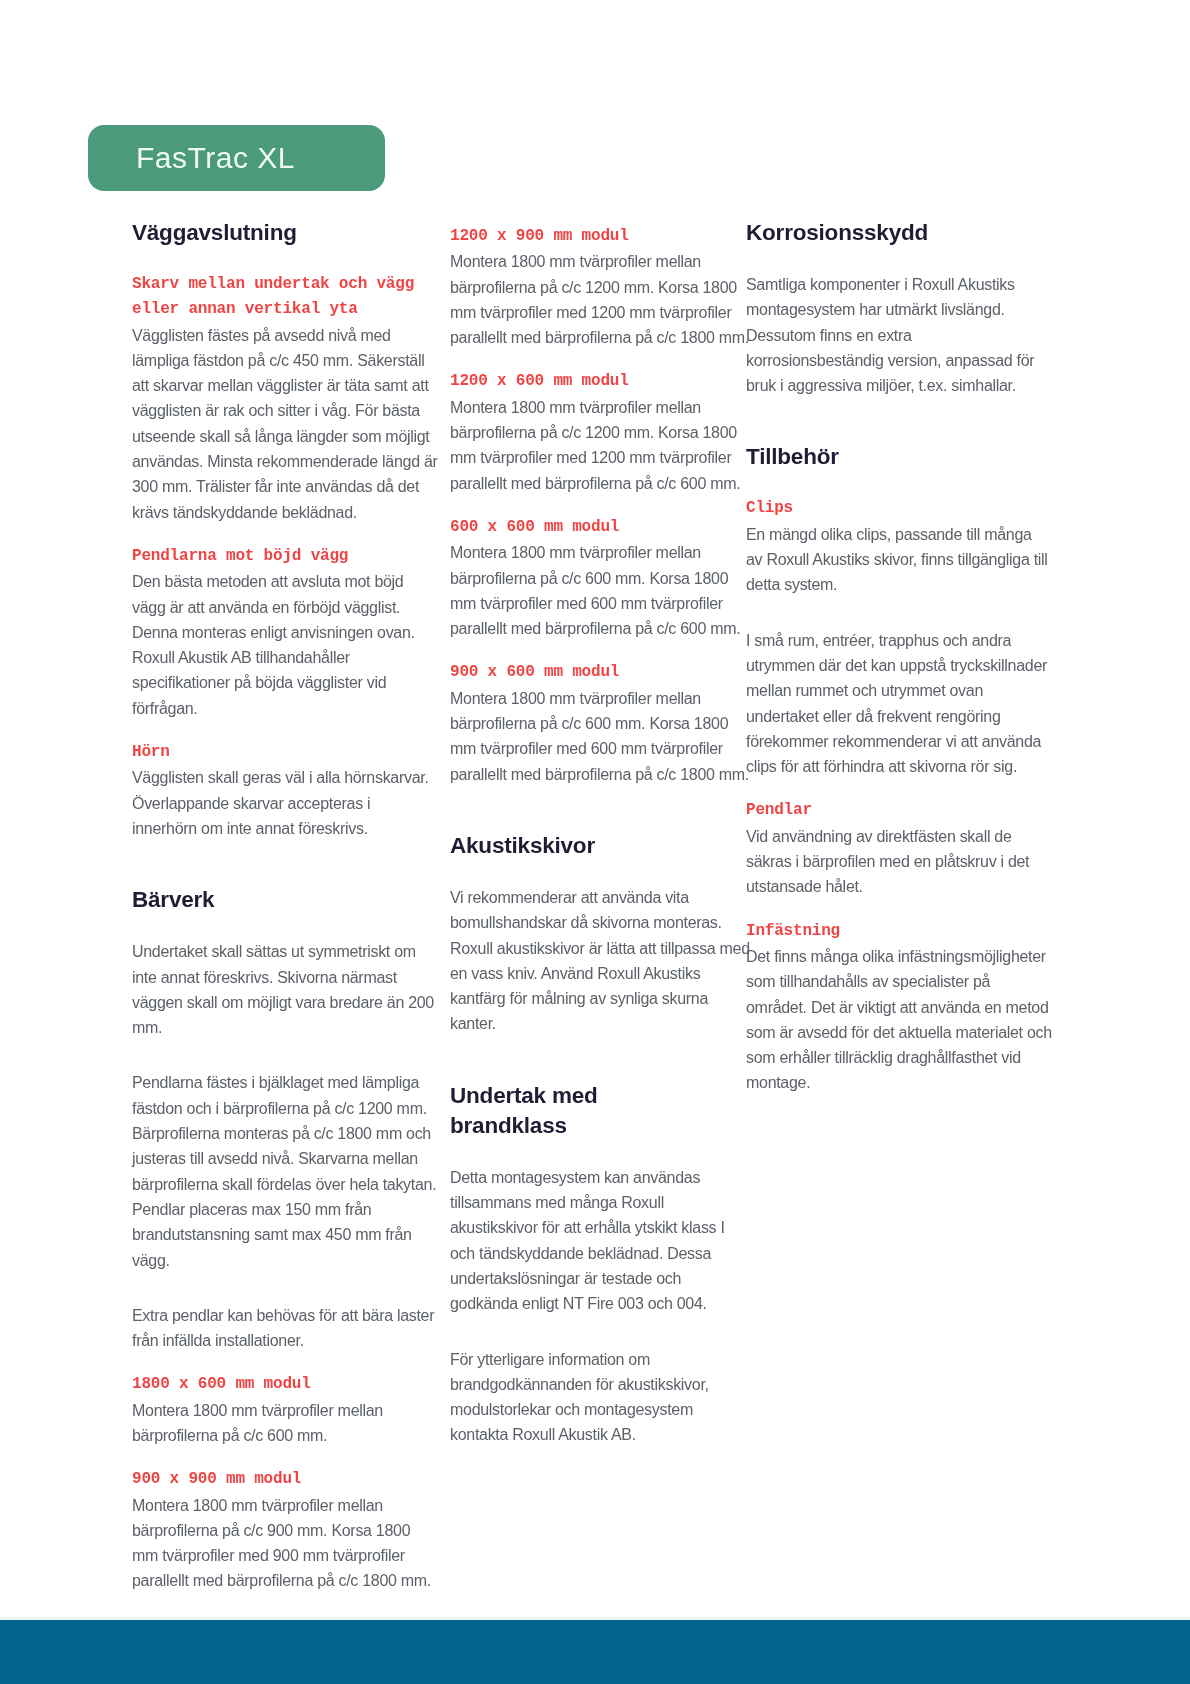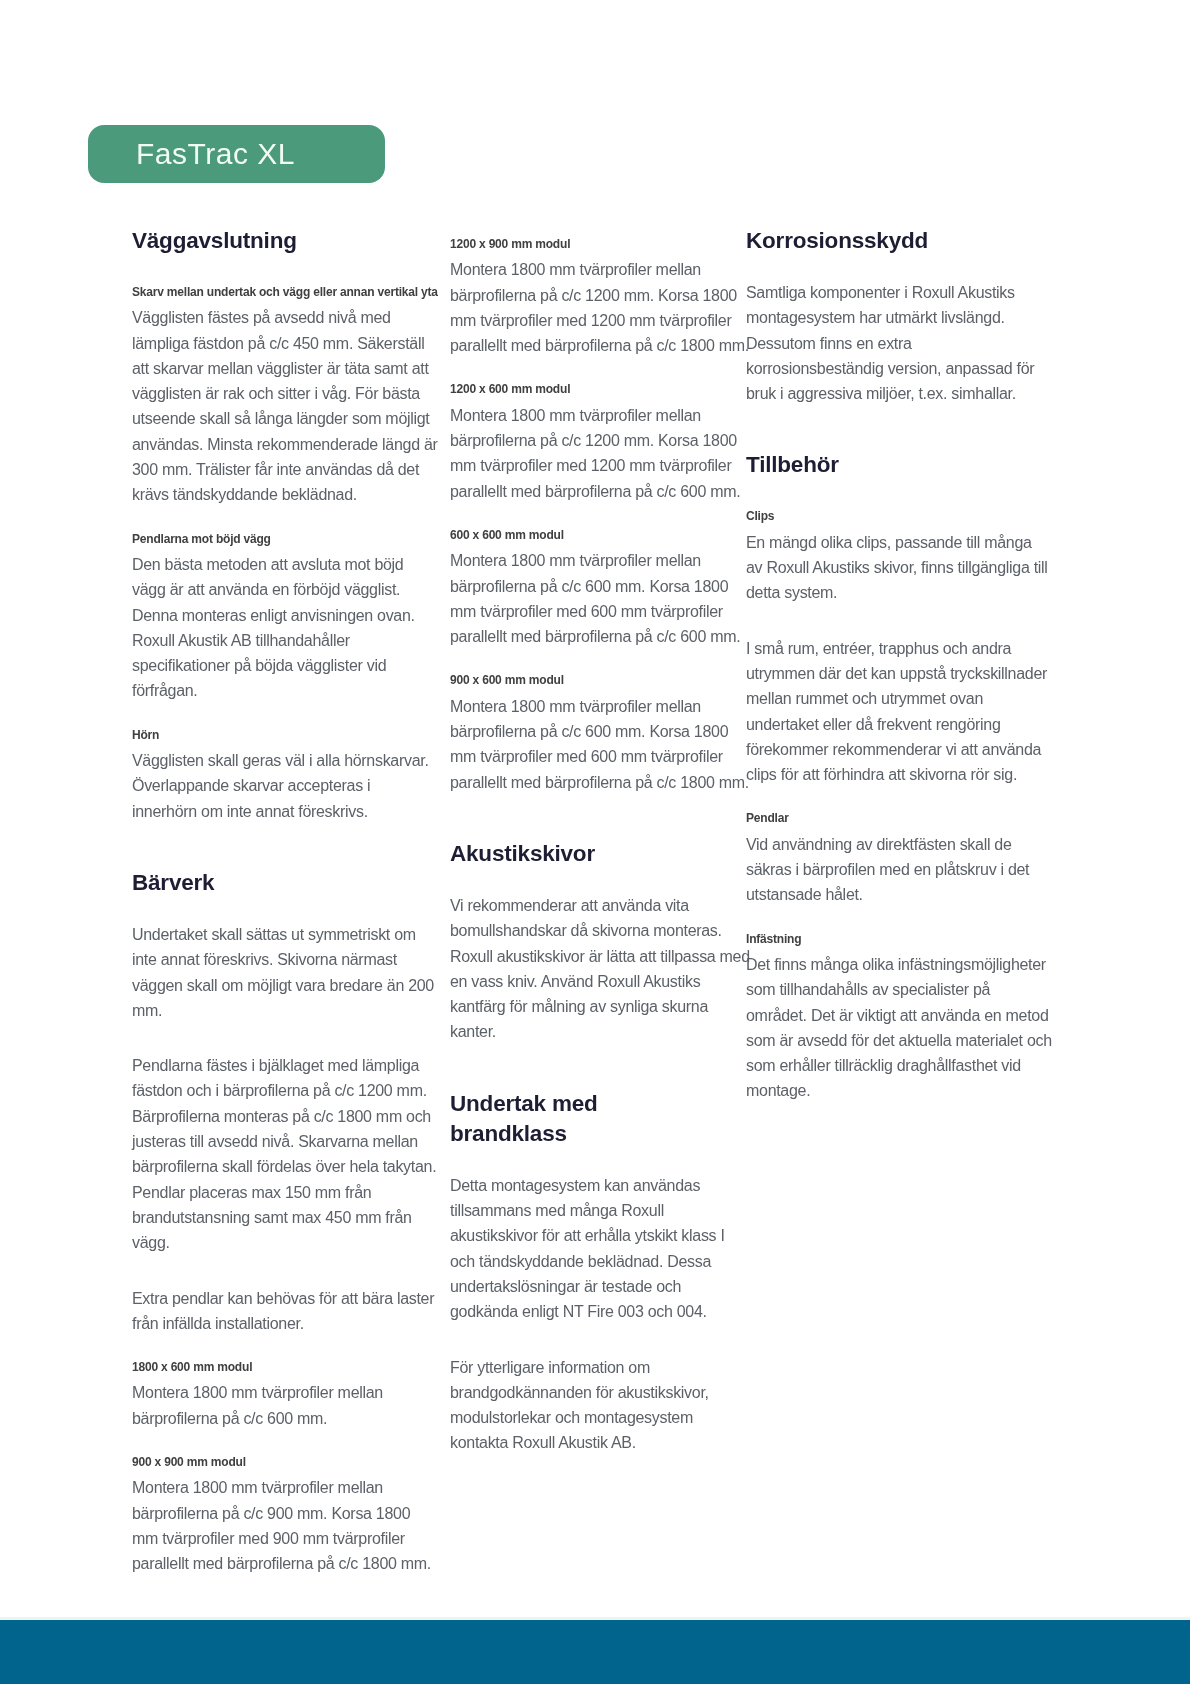--- a/index.html
+++ b/index.html
@@ -5,49 +5,49 @@
   html,body{margin:0;padding:0;background:#ffffff;}
   body{
     width:1190px;height:1684px;position:relative;overflow:hidden;
     font-family:"Liberation Sans","DejaVu Sans",sans-serif;
     -webkit-font-smoothing:antialiased;
   }
   .page{position:absolute;inset:0;background:#ffffff;}
 
   
   .badge{
-    position:absolute;left:88px;top:125px;width:297px;height:58px;
+    position:absolute;left:88px;top:125px;width:297px;height:66px;
     background:#4a9a7b;border-radius:16px;
     display:flex;align-items:center;
   }
   .badge span{
     color:#f2faf6;font-size:30px;font-weight:400;letter-spacing:0.5px;
     padding-left:48px;white-space:nowrap;
   }
 
   
   .col{position:absolute;top:218px;}
   .col-1{left:132px;width:306px;}
   .col-2{left:450px;width:300px;top:224px;}
   .col-3{left:746px;width:306px;}
 
   .blk{margin:0;}
   .h2{
     font-size:22.5px;line-height:30px;font-weight:bold;color:#1d1e33;
     letter-spacing:-0.2px;margin-top:44px;margin-bottom:24px;white-space:pre-line;
   }
   .subhead{
-    font-size:12px;line-height:25.3px;font-weight:bold;color:#404040;
-    letter-spacing:-0.2px;margin-top:19px;
+    font-size:16px;line-height:25.3px;font-weight:bold;color:#ef4444;
+    letter-spacing:-0.2px;margin-top:19px;font-family:Liberation Mono, monospace;
   }
   .para{
     font-size:16px;line-height:25.3px;color:#5c6168;
     letter-spacing:-0.3px;margin-top:30px;
   }
-  .blk:first-child{margin-top:8px;}
+  .blk:first-child{margin-top:0;}
   .subhead + .para{margin-top:0;}
   .h2 + .para{margin-top:0;}
   .h2 + .subhead{margin-top:0;}
 
   
   .footer-bar{
     position:absolute;left:0;right:0;top:1617px;height:67px;
     background:#00648c;border-top:3px solid #e9f7f0;box-sizing:border-box;
   }
 </style>

